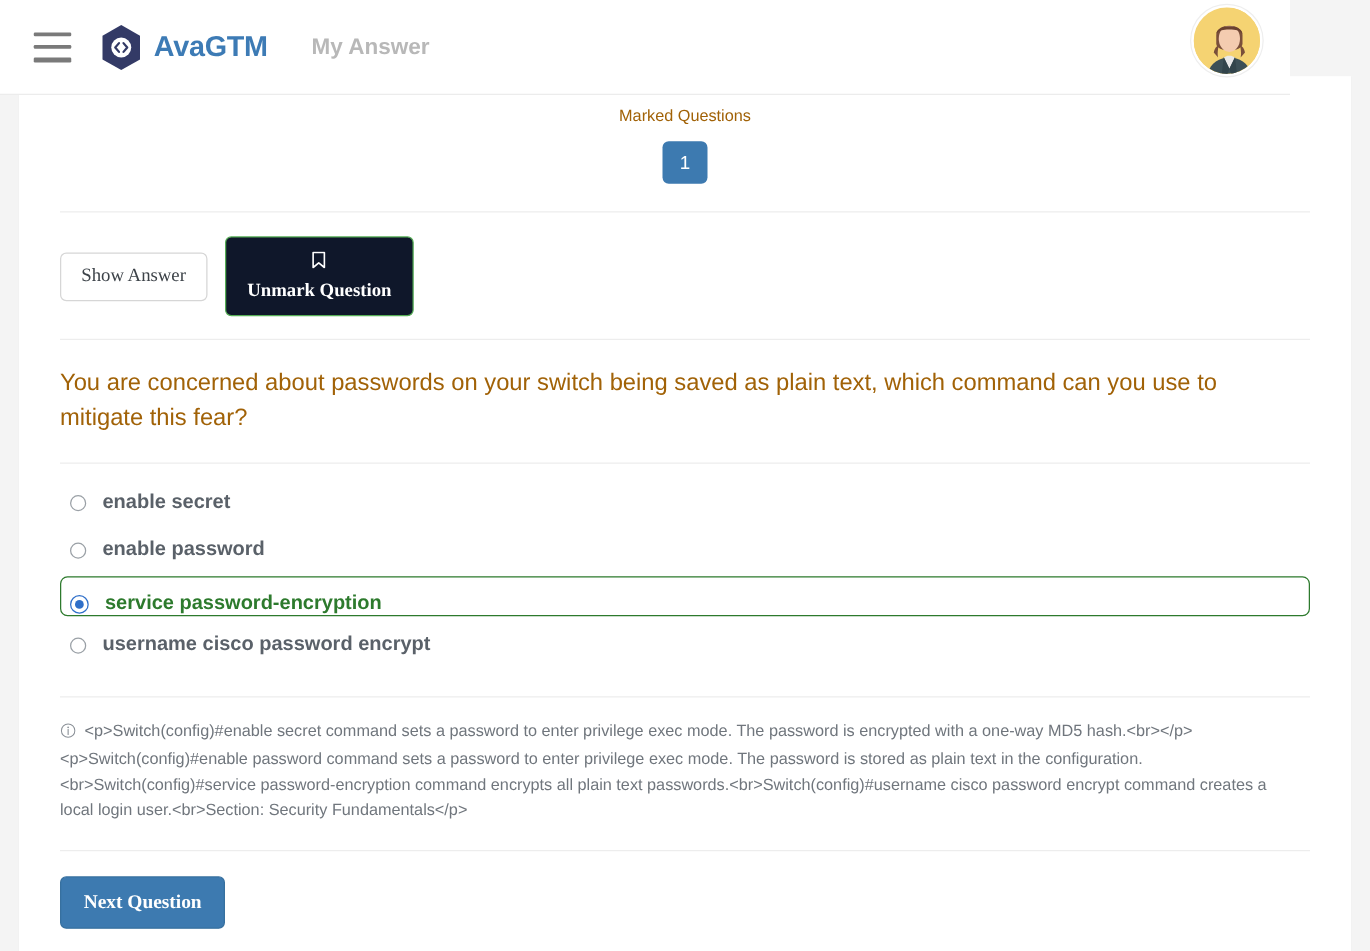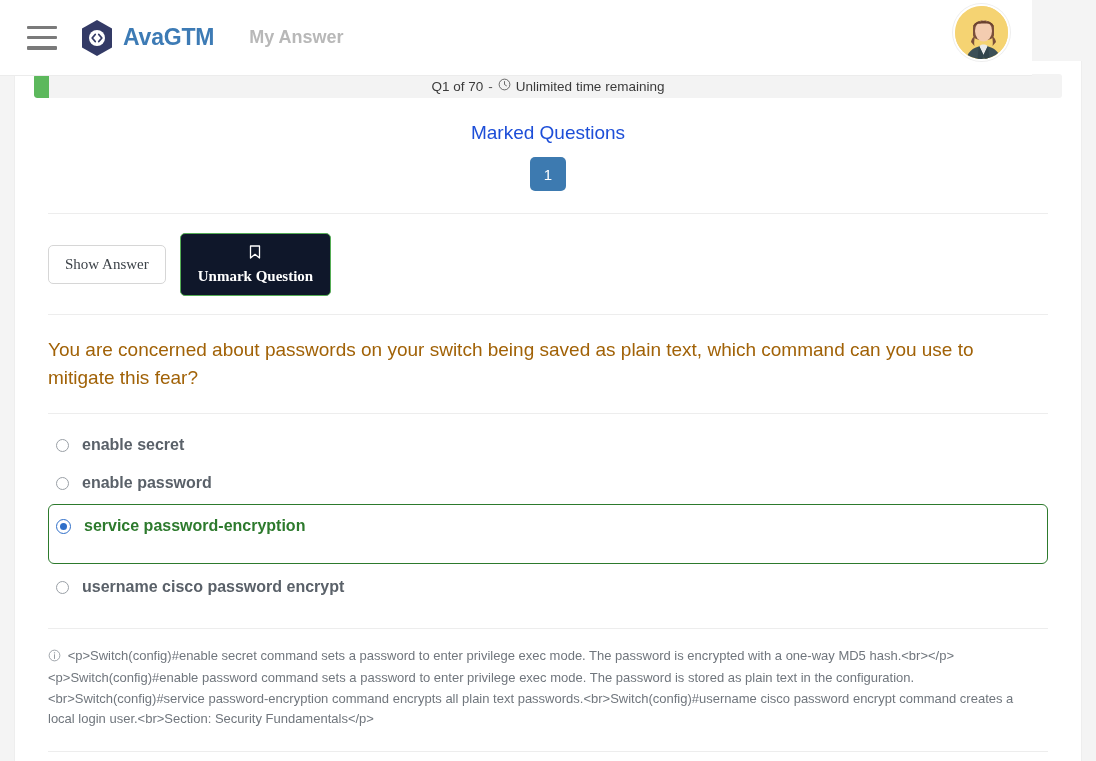--- a/index.html
+++ b/index.html
@@ -103,22 +103,22 @@
   }
   .progress-label .sep { color: #555; }
   .clock-ico { display: inline-block; vertical-align: -2px; }
 
   
   .marked-wrap {
     margin-top: 24px;
     text-align: center;
   }
   .marked-title {
-    font-size: 19px;
-    color: #1d4ed8;
+    font-size: 13px;
+    color: #a16207;
   }
   .marked-badge {
     display: inline-flex; align-items: center; justify-content: center;
     margin-top: 13px;
     width: 36px; height: 34px;
     background: #3d7ab0;
     color: #ffffff;
     font-size: 15px;
     border-radius: 5px;
     cursor: pointer;
@@ -185,21 +185,21 @@
     font-size: 16px;
     color: #5a6169;
     border: 1px solid transparent;
     border-radius: 6px;
     margin-bottom: 4px;
     font-weight: bold;
   }
   .option.selected {
     border: 1.5px solid #2d7a2d;
     color: #2d7a2d;
-    padding: 12px 0 28px 7px;
+    padding: 12px 0 0 7px;
     margin-bottom: 6px;
   }
   .radio {
     flex: 0 0 auto;
     width: 13px; height: 13px;
     border-radius: 50%;
     border: 1px solid #9aa0a6;
     background: #ffffff;
     position: relative;
   }
@@ -267,36 +267,20 @@
         <path d="M11 57 C11 45 20 40 28.5 40 C37 40 46 45 46 57 Z" fill="#3c4f56"></path>
         <path d="M24 40 L28.5 49 L33 40 L30 38.5 L27 38.5 Z" fill="#e9e9e9"></path>
         <path d="M24 39.5 L28.5 49 L25.5 57 L22 57 Z" fill="#32444b"></path>
         <path d="M33 39.5 L28.5 49 L31.5 57 L35 57 Z" fill="#32444b"></path>
       </svg>
     </div>
   </div>
 
   <div class="card">
 
-    <div class="progress-row">
-      <div class="progress-track">
-        <div class="progress-fill" style="width: 1.43%;"></div>
-      </div>
-      <div class="progress-label">
-        <span>Q1 of 70</span>
-        <span class="sep">-</span>
-        <span class="clock-ico">
-          <svg width="13" height="13" viewBox="0 0 16 16">
-            <circle cx="8" cy="8" r="6.6" fill="none" stroke="#4a4a4a" stroke-width="1"></circle>
-            <path d="M8 4.4 L8 8 L10.4 9.6" stroke="#4a4a4a" stroke-width="1" fill="none" stroke-linecap="round"></path>
-          </svg>
-        </span>
-        <span>Unlimited time remaining</span>
-      </div>
-    </div>
 
     <div class="marked-wrap">
       <div class="marked-title">Marked Questions</div>
       <div class="marked-badge">1</div>
     </div>
 
     <div class="divider d1"></div>
 
     <div class="actions">
       <button class="btn btn-outline">Show Answer</button>

